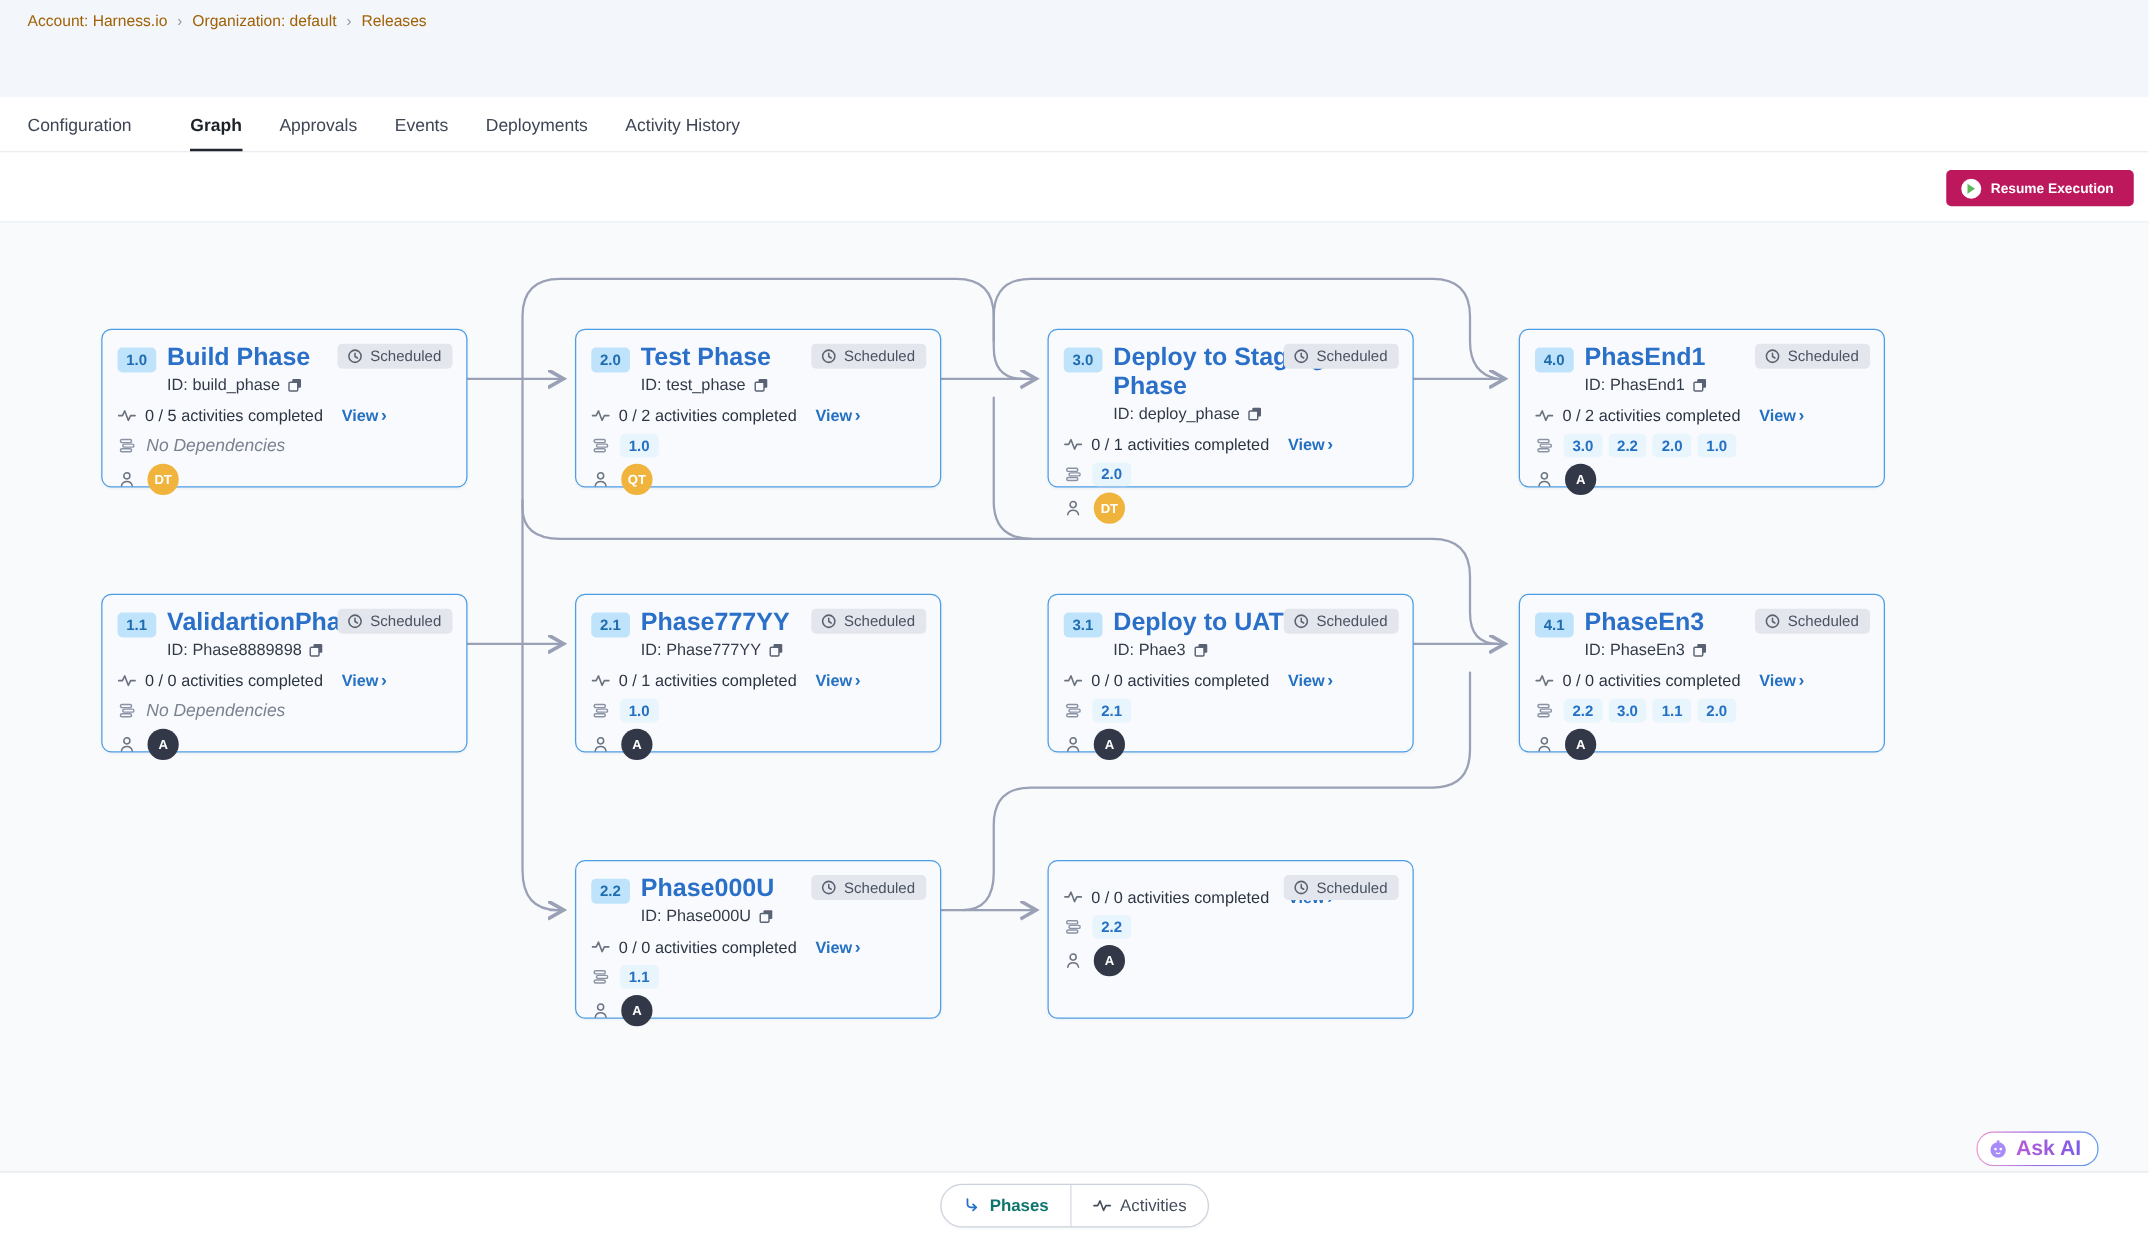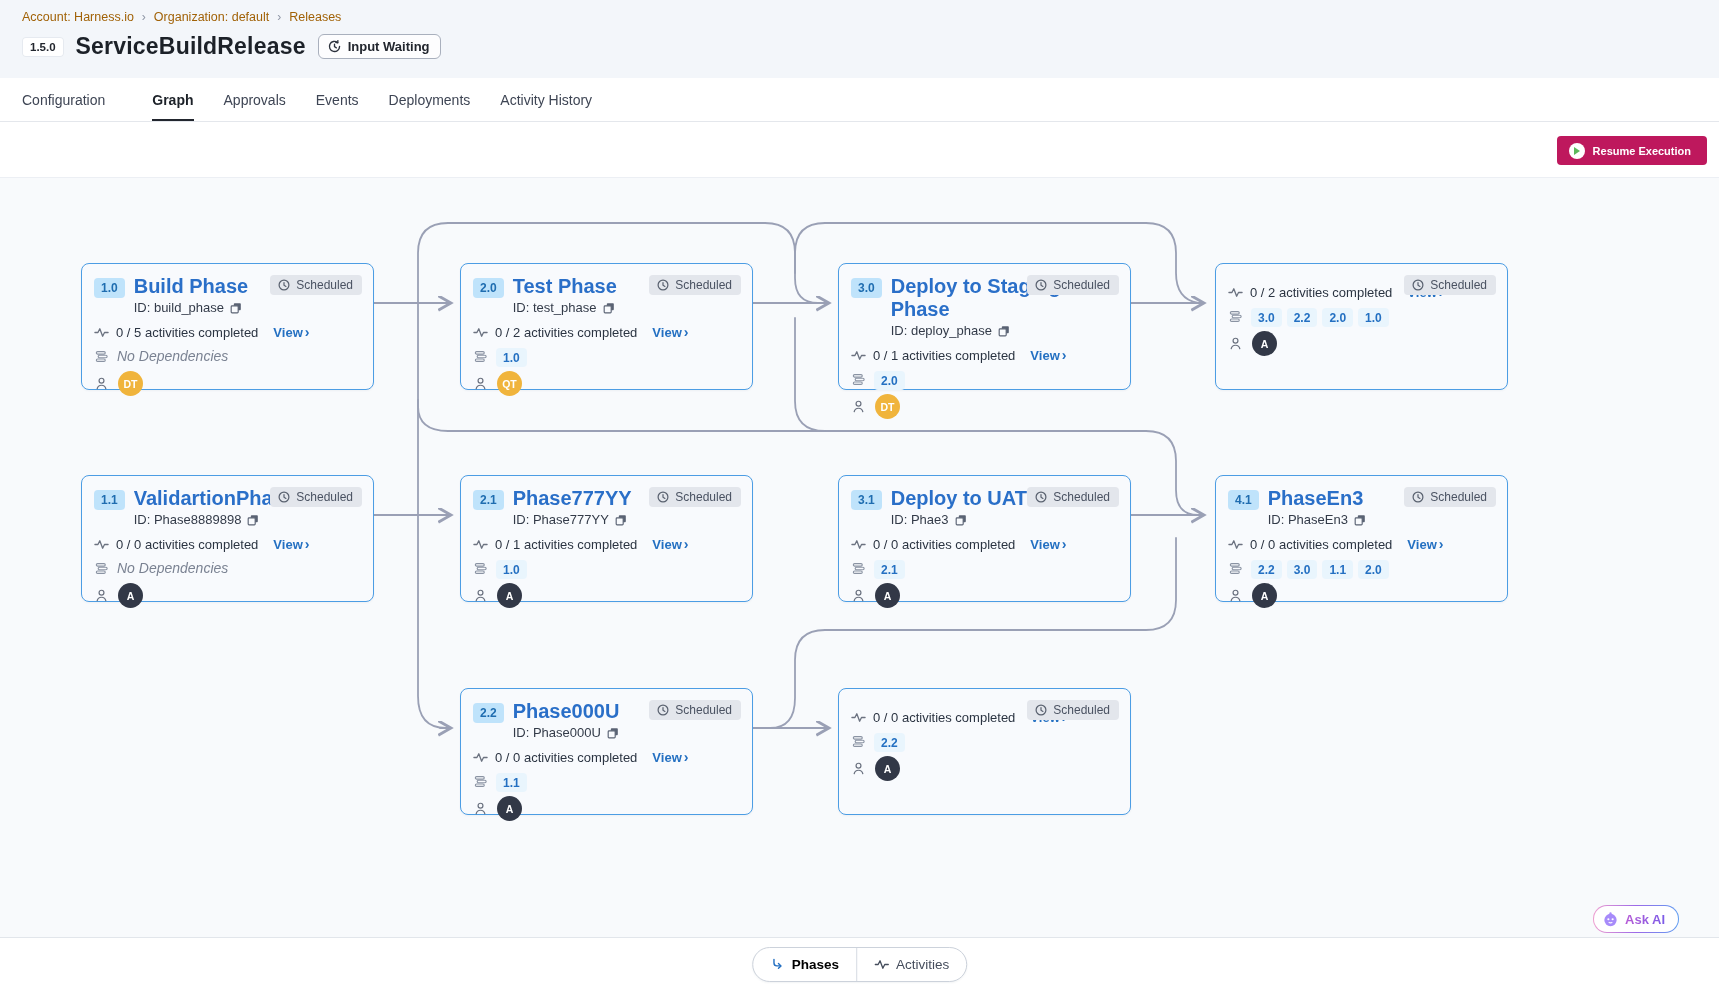--- a/index.html
+++ b/index.html
@@ -48,28 +48,28 @@
   .dep-chip { background:#e9f5fd; color:#2470c2; font-size:12px; font-weight:bold; border-radius:4px; padding:2.5px 7px; margin-right:5px; cursor:pointer; }
   .rowD { display:flex; align-items:center; gap:9px; margin-top:6px; }
   .avatar { width:25px; height:25px; border-radius:50%; display:inline-flex; align-items:center; justify-content:center; color:#fff; font-size:10.5px; font-weight:bold; cursor:pointer; }
   .av-orange { background:#f0b43c; }
   .av-dark { background:#323847; }
 
   .icn { flex:none; }
 
   
   .askai { position:absolute; right:40px; top:727px; height:28px; display:inline-flex; align-items:center; gap:6px; padding:0 13px 0 8px; border-radius:14px; border:1.5px solid transparent; background:linear-gradient(#fff,#fff) padding-box, linear-gradient(90deg,#ef9ed0,#9d6ae8,#5f9df2) border-box; cursor:pointer; font-family:inherit; }
-  .askai span { font-size:13px; font-weight:bold; background:linear-gradient(90deg,#b75bd6,#7c5ce8); -webkit-background-clip:text; background-clip:text; color:transparent; }
+  .askai span { font-size:17px; font-weight:bold; background:linear-gradient(90deg,#b75bd6,#7c5ce8); -webkit-background-clip:text; background-clip:text; color:transparent; }
 
   
   .footer { background:#fff; height:49px; border-top:1px solid #e2e6eb; position:relative; }
   .segctl { position:absolute; left:50%; top:9px; transform:translateX(-50%); display:flex; background:#fff; border:1px solid #ccd2db; border-radius:18px; height:35px; overflow:hidden; box-shadow:0 1px 2px rgba(40,60,90,.06); }
   .seg { display:flex; align-items:center; gap:7px; padding:0 17px; font-size:13.5px; cursor:pointer; color:#454d5c; }
   .seg + .seg { border-left:1px solid #d5dae2; }
-  .seg.active { color:#000000; font-weight:bold; }
+  .seg.active { color:#0f766e; font-weight:bold; }
 </style>
 </head>
 <body>
 
 <svg width="0" height="0" style="position:absolute">
   <defs>
     <symbol id="i-clock" viewBox="0 0 16 16">
       <circle cx="8" cy="8" r="5.6" fill="none" stroke="currentColor" stroke-width="1.4"></circle>
       <path d="M8 5.2 V8.2 L10.2 9.6" fill="none" stroke="currentColor" stroke-width="1.4" stroke-linecap="round"></path>
     </symbol>
@@ -108,30 +108,20 @@
   </defs>
 </svg>
 
 <div class="hdr">
   <div class="crumbs">
     <a>Account: Harness.io</a>
     <span class="sep">›</span>
     <a>Organization: default</a>
     <span class="sep">›</span>
     <a>Releases</a>
-  </div>
-  <div class="titlerow">
-    <span class="verchip">1.5.0</span>
-    <span class="ptitle-big">ServiceBuildRelease</span>
-    <span class="inputwait">
-      <svg class="icn" width="15" height="15" color="#2b313c">
-          <use href="#i-refresh-clock"></use>
-        </svg>
-      <span>Input Waiting</span>
-    </span>
   </div>
 </div>
 
 <div class="tabs">
   <div class="tab">Configuration</div>
   <div class="tab active">Graph</div>
   <div class="tab">Approvals</div>
   <div class="tab">Events</div>
   <div class="tab">Deployments</div>
   <div class="tab">Activity History</div>
@@ -297,20 +287,32 @@
       </div>
   </div>
 
   <div class="card c4 r1">
     <div class="status">
         <svg class="icn" width="14" height="14" color="#5a6270">
           <use href="#i-clock"></use>
         </svg>
         <span>Scheduled</span>
       </div>
+    <div class="rowA">
+        <span class="numbadge">4.0</span>
+      <div>
+          <a class="ptitle">PhasEnd1</a>
+        <div class="pid">
+            <span>ID: PhasEnd1</span>
+            <svg class="icn" width="14" height="14">
+              <use href="#i-copy"></use>
+            </svg>
+          </div>
+        </div>
+      </div>
     <div class="rowB">
         <svg class="icn" width="15" height="15" color="#6b7280">
           <use href="#i-pulse"></use>
         </svg>
         <span>0 / 2 activities completed</span>
         <a class="view">
           <span>View</span>
           <span class="chev">›</span>
         </a>
       </div>

